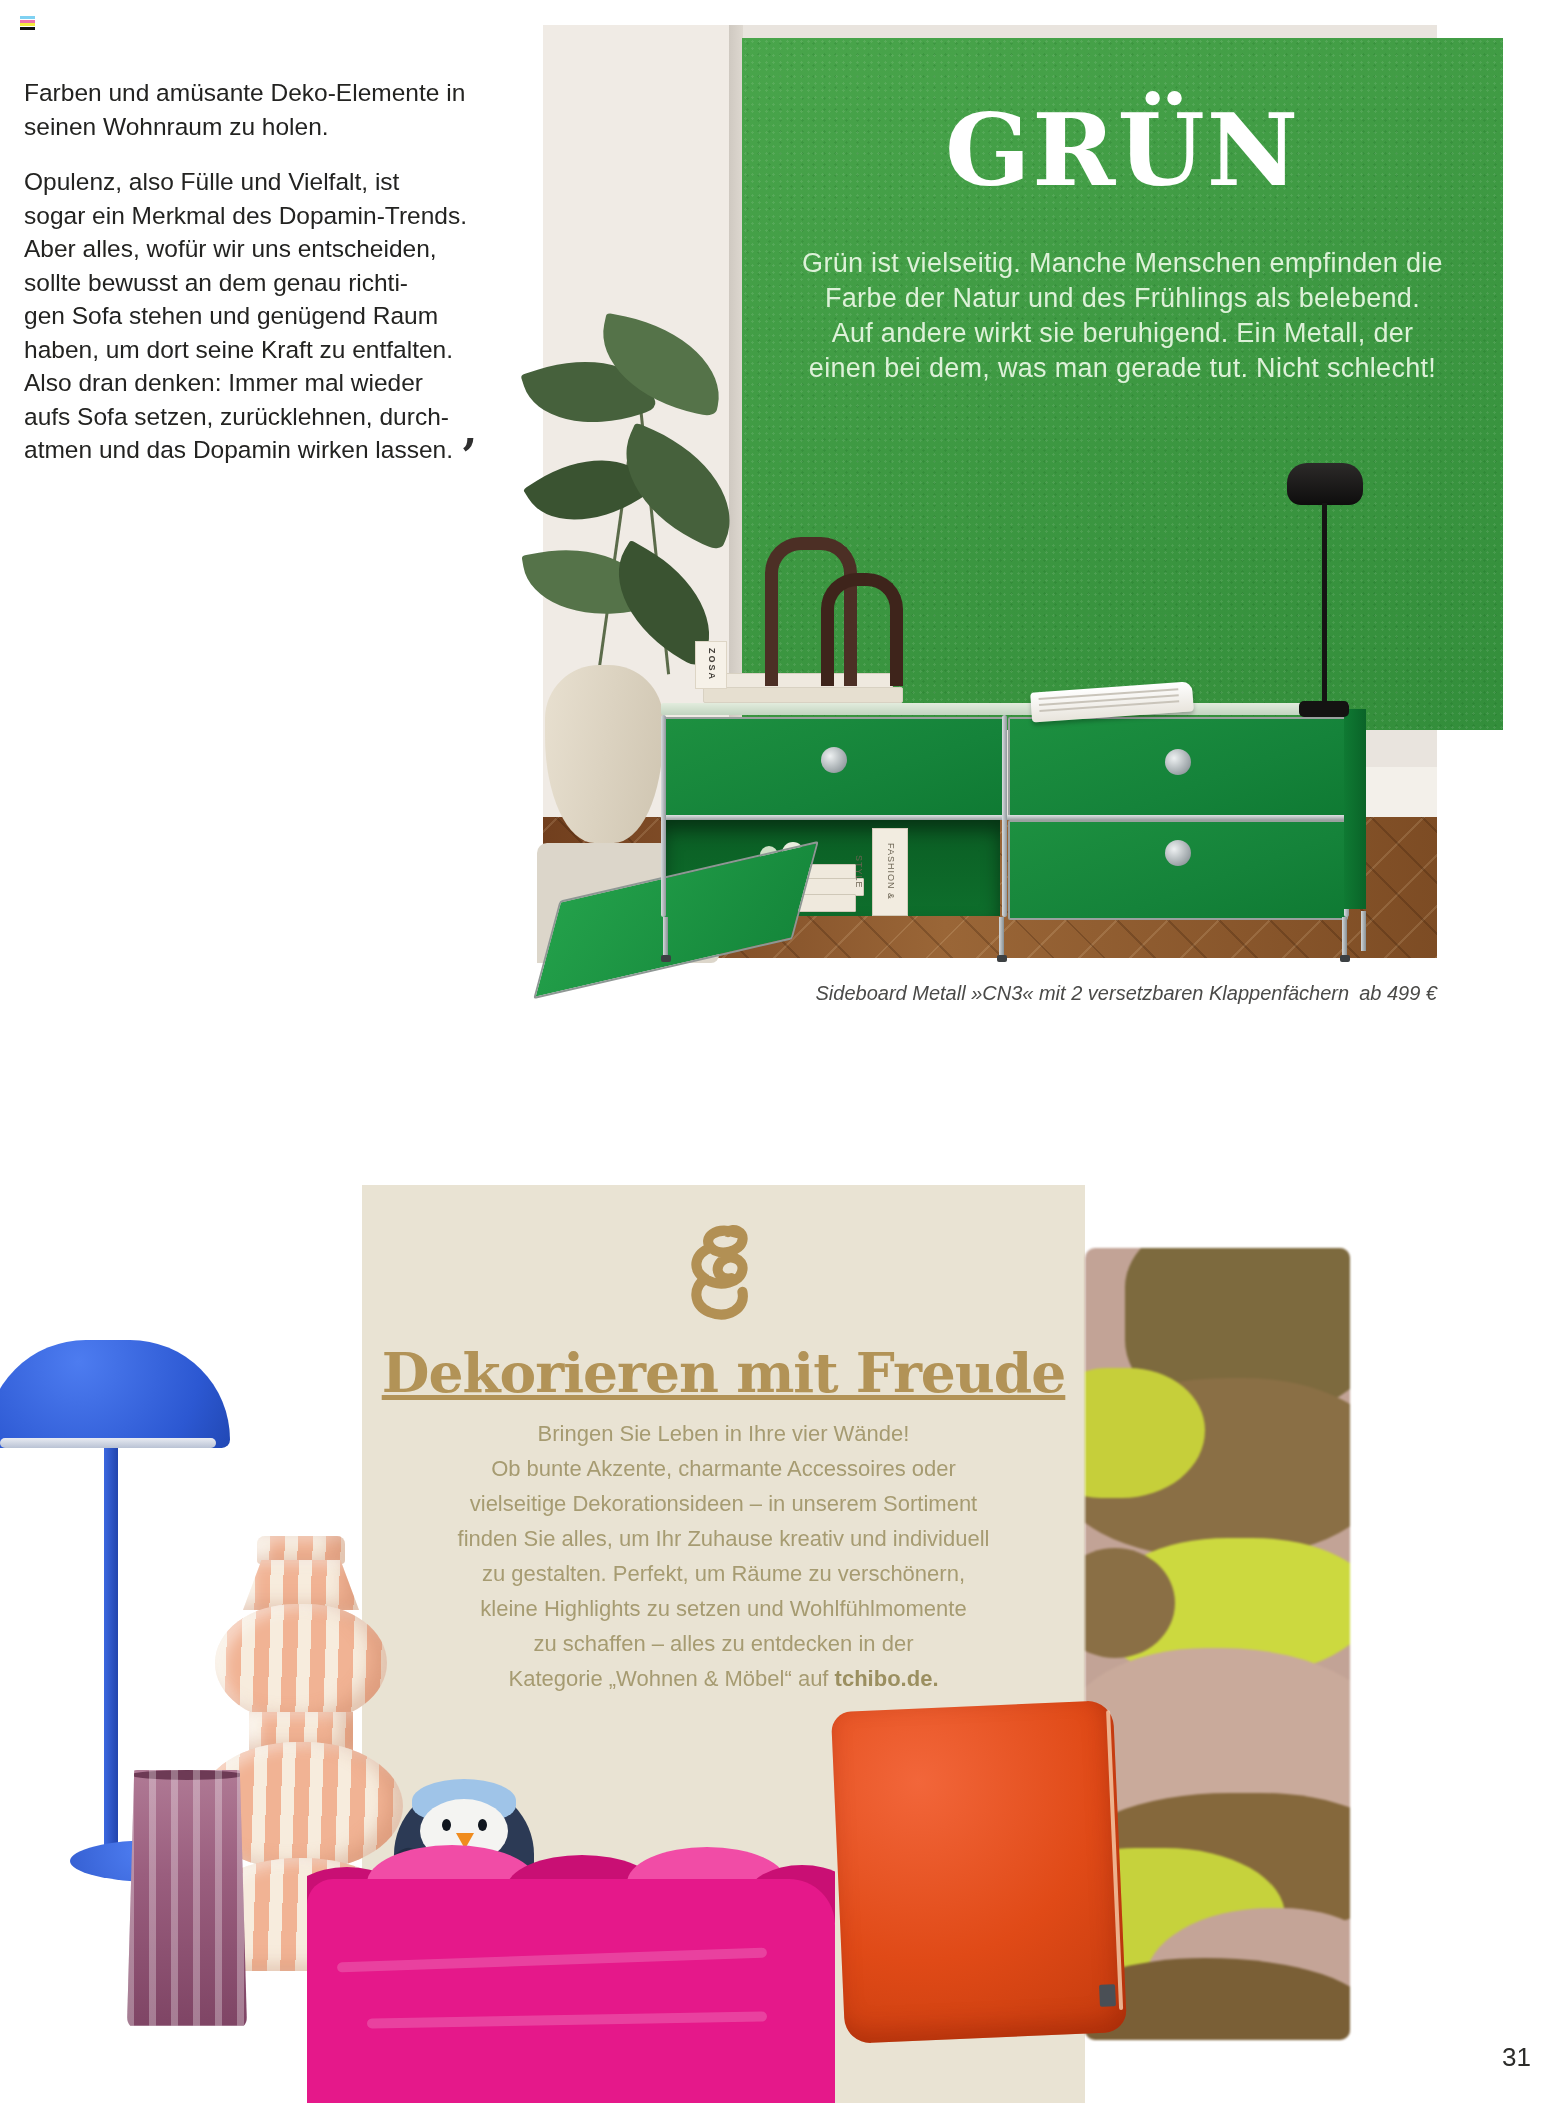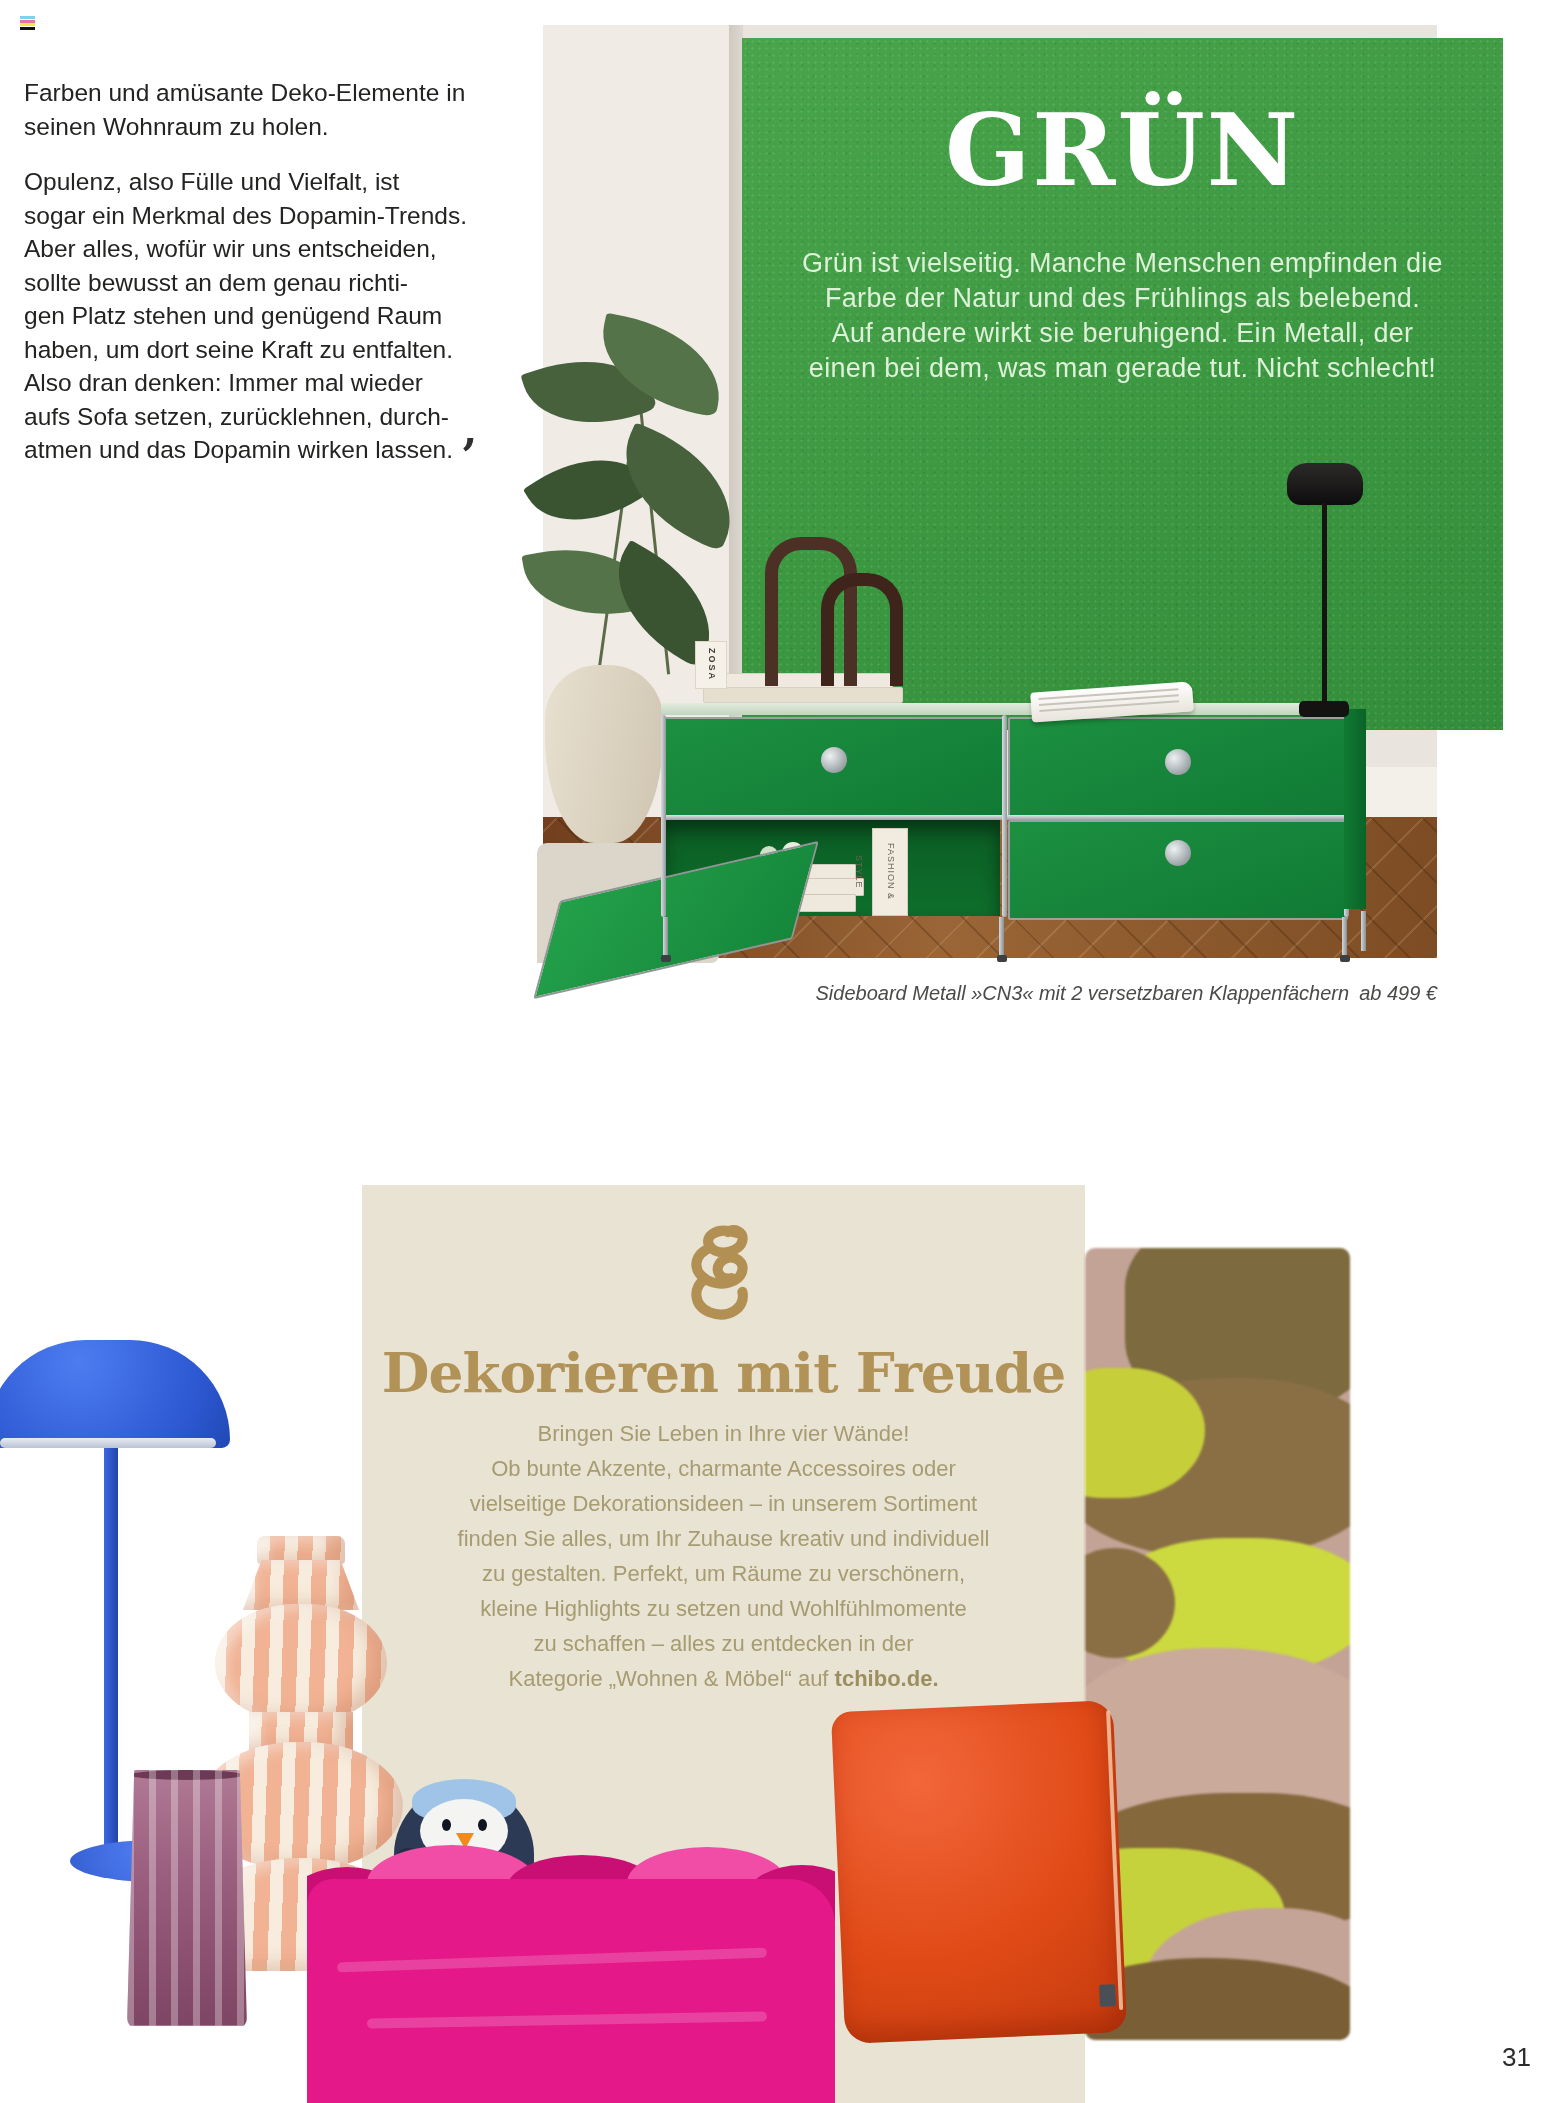--- a/index.html
+++ b/index.html
@@ -90,21 +90,21 @@
 
   
   .caption{left:543px;top:982px;width:894px;text-align:right;font-style:italic;
            font-size:20px;color:#4a4a48;}
   .caption .price{margin-left:10px;}
 
   
   .promo{left:362px;top:1185px;width:723px;height:918px;background:#e9e3d3;text-align:center;}
   .tchibo-logo{margin-top:38px;}
   .promo-heading{margin-top:6px;font-family:"DejaVu Serif",serif;font-weight:bold;
-      font-size:55px;line-height:1;color:#b29357;letter-spacing:-1px;}
+      font-size:55px;line-height:1;color:#b29357;letter-spacing:-1px;text-decoration:underline;}
   .promo-par{margin-top:16px;font-size:22px;line-height:35px;color:#a69b71;}
   .promo-par b{color:#9b8f60;text-align:center;}
 
   
   .blue-lamp-dome{left:-14px;top:1340px;width:244px;height:108px;
       background:radial-gradient(circle at 38% 20%,#4d7cf0,#2c58d2 70%,#2148b4);
       border-radius:122px 122px 10px 10px;z-index:3;}
   .blue-lamp-rim{left:0px;top:1438px;width:216px;height:10px;background:linear-gradient(#e8ebf2,#b9c2d4);
       border-radius:6px;z-index:3;}
   .blue-lamp-stem{left:104px;top:1446px;width:14px;height:400px;background:linear-gradient(90deg,#3b68e0,#2244ad);z-index:2;}
@@ -174,21 +174,21 @@
 <div class="abs article">
   <div class="para">
     <div class="line">Farben und amüsante Deko-Elemente in</div>
     <div class="line">seinen Wohnraum zu holen.</div>
   </div>
   <div class="para">
     <div class="line">Opulenz, also Fülle und Vielfalt, ist</div>
     <div class="line">sogar ein Merkmal des Dopamin-Trends.</div>
     <div class="line">Aber alles, wofür wir uns entscheiden,</div>
     <div class="line">sollte bewusst an dem genau richti-</div>
-    <div class="line">gen Platz stehen und genügend Raum</div>
+    <div class="line">gen Sofa stehen und genügend Raum</div>
     <div class="line">haben, um dort seine Kraft zu entfalten.</div>
     <div class="line">Also dran denken: Immer mal wieder</div>
     <div class="line">aufs Sofa setzen, zurücklehnen, durch-</div>
     <div class="line">
       <span>atmen und das Dopamin wirken lassen.</span><span class="quote-mark">’</span>
     </div>
   </div>
 </div>
 
 <div class="abs photo" style="overflow:visible;">

